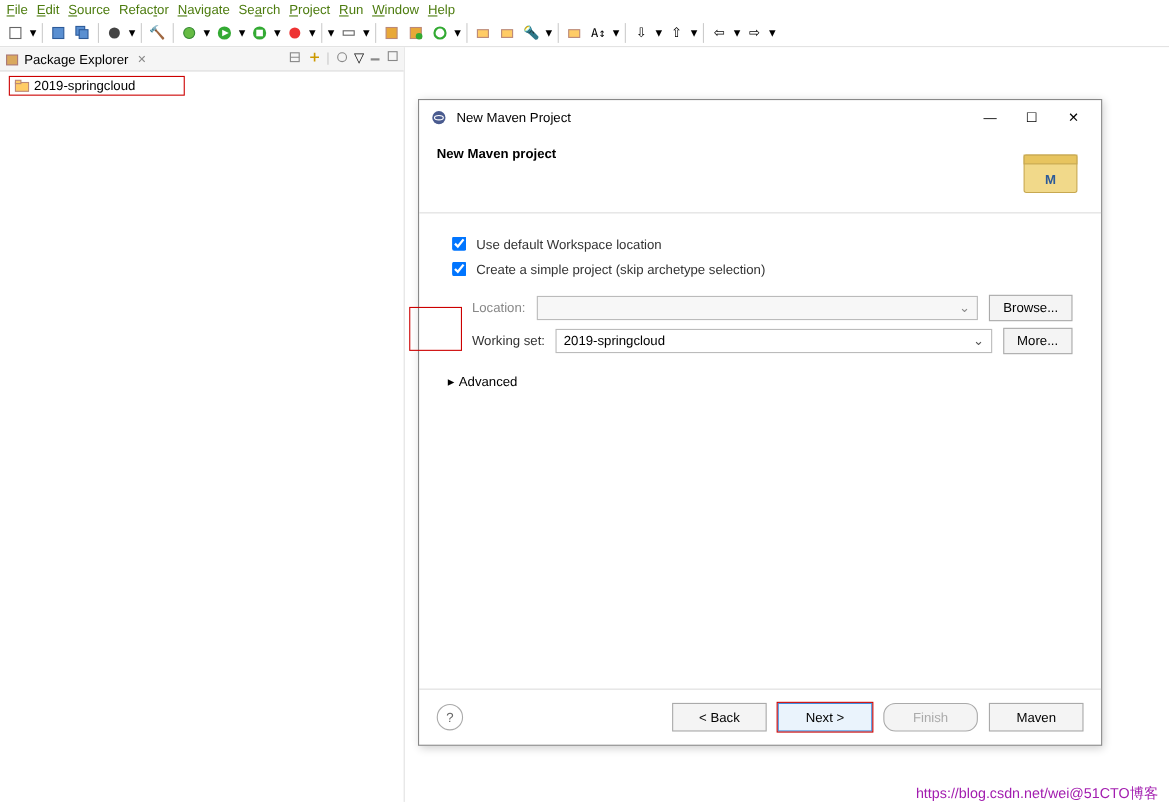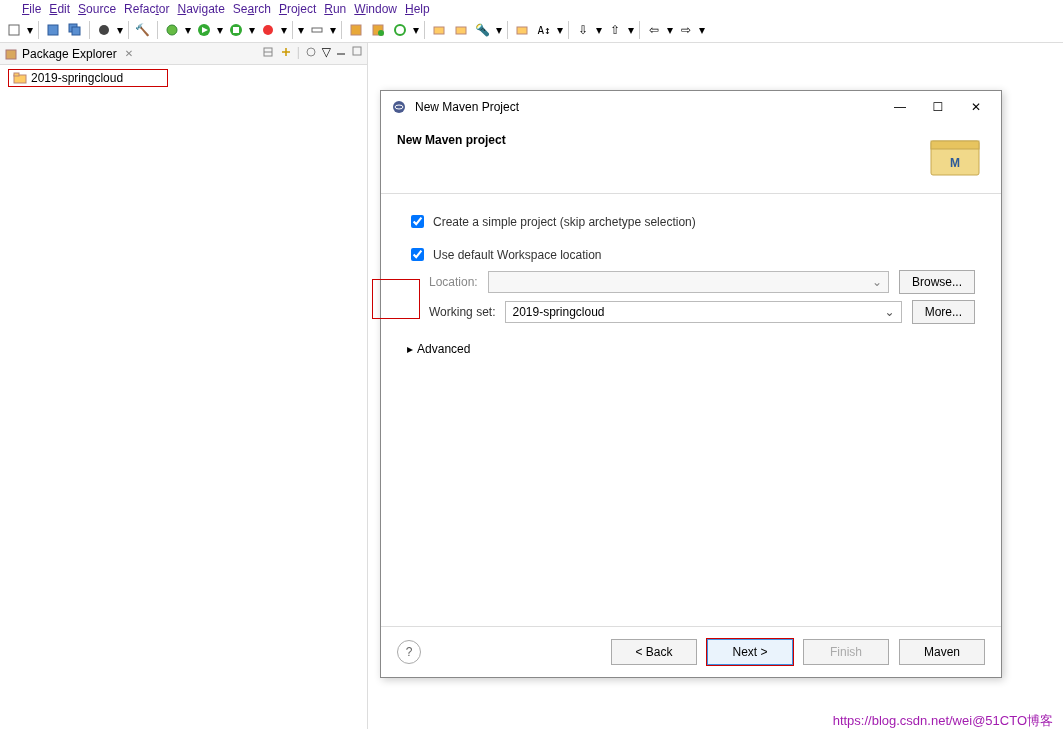--- a/index.html
+++ b/index.html
@@ -1,19 +1,19 @@
 <!DOCTYPE html>
 <html><head>
 <meta charset="utf-8">
 <style>
   * { box-sizing: border-box; font-family: "Segoe UI", Tahoma, sans-serif; font-size: 12px; }
   body { margin: 0; width: 1063px; height: 736px; background: #fff; overflow: hidden; position: relative; }
 
   
-  .menubar { display: flex; gap: 8px; padding: 2px 22px; color: #4c1d95; }
+  .menubar { display: flex; gap: 8px; padding: 2px 6px; color: #4d7c0f; }
   .menubar span { cursor: default; }
   .menubar span u { text-decoration: underline; }
 
   
   .toolbar { display: flex; align-items: center; padding: 2px 4px; gap: 2px; border-bottom: 1px solid #ddd; }
   .tb-btn { width: 20px; height: 20px; display: flex; align-items: center; justify-content: center; cursor: pointer; }
   .tb-sep { width: 1px; height: 18px; background: #ccc; margin: 0 2px; }
   .tb-drop { width: 8px; display: flex; align-items: center; justify-content: center; }
 
   
@@ -45,21 +45,21 @@
   .combo, .text-disabled { flex: 1; height: 22px; border: 1px solid #bbb; background: #f7f7f7; padding: 2px 6px; display: flex; align-items: center; justify-content: space-between; }
   .combo { background: #fff; }
   .btn { height: 24px; border: 1px solid #aaa; background: #f4f4f4; padding: 0 12px; cursor: pointer; display: flex; align-items: center; }
   .adv { margin-top: 18px; display: flex; align-items: center; gap: 4px; cursor: pointer; }
 
   .footer { padding: 12px 16px; display: flex; align-items: center; gap: 10px; border-top: 1px solid #ddd; }
   .footer .help { width: 24px; height: 24px; border: 1px solid #aaa; border-radius: 50%; display: flex; align-items: center; justify-content: center; cursor: pointer; color: #666; }
   .footer .spacer { flex: 1; }
   .footer .wbtn { width: 86px; height: 26px; border: 1px solid #aaa; background: #f4f4f4; display: flex; align-items: center; justify-content: center; cursor: pointer; }
   .footer .wbtn.primary { border: 1px solid #3e8fe0; outline: 1px solid #c00; background: #eaf3fc; }
-  .footer .wbtn.disabled { color: #aaa; }
+  .footer .wbtn.disabled { color: #aaa; border-radius: 11px; }
 
   .red-box-check { position: absolute; left: 372px; top: 279px; width: 48px; height: 40px; border: 1px solid #c00; pointer-events: none; }
 
   .watermark { position: absolute; right: 10px; bottom: 6px; color: #a21caf; font-size: 13px; margin-top: 14px; }
 
   input[type=checkbox] { width: 13px; height: 13px; }
   .ic { font-family: monospace; font-size: 11px; }
 </style>
 </head>
 <body>
@@ -256,28 +256,28 @@
     <div class="banner-icon">
       <svg width="56" height="46">
           <rect x="4" y="6" width="48" height="34" fill="#f1d98a" stroke="#c7a850" rx="2"></rect>
           <rect x="4" y="6" width="48" height="8" fill="#e7c45f" stroke="#c7a850"></rect>
           <text x="28" y="32" text-anchor="middle" font-size="20" font-weight="bold" fill="#2c5a99">M</text>
         </svg>
     </div>
   </div>
 
   <div class="content">
+    <div class="chk-row" style="margin-bottom:4px">
+      <input type="checkbox" checked="" style="">
+      <label>Use default Workspace location</label>
+    </div>
+
     <div class="chk-row">
       <input type="checkbox" checked="" style="">
       <label>Create a simple project (skip archetype selection)</label>
-    </div>
-
-    <div class="chk-row" style="margin-bottom:4px">
-      <input type="checkbox" checked="" style="">
-      <label>Use default Workspace location</label>
     </div>
     <div class="sub">
       <label>Location:</label>
       <div class="text-disabled">
           <span></span>
           <span style="color:#888">⌄</span>
         </div>
       <div class="btn">Browse...</div>
     </div>
 

